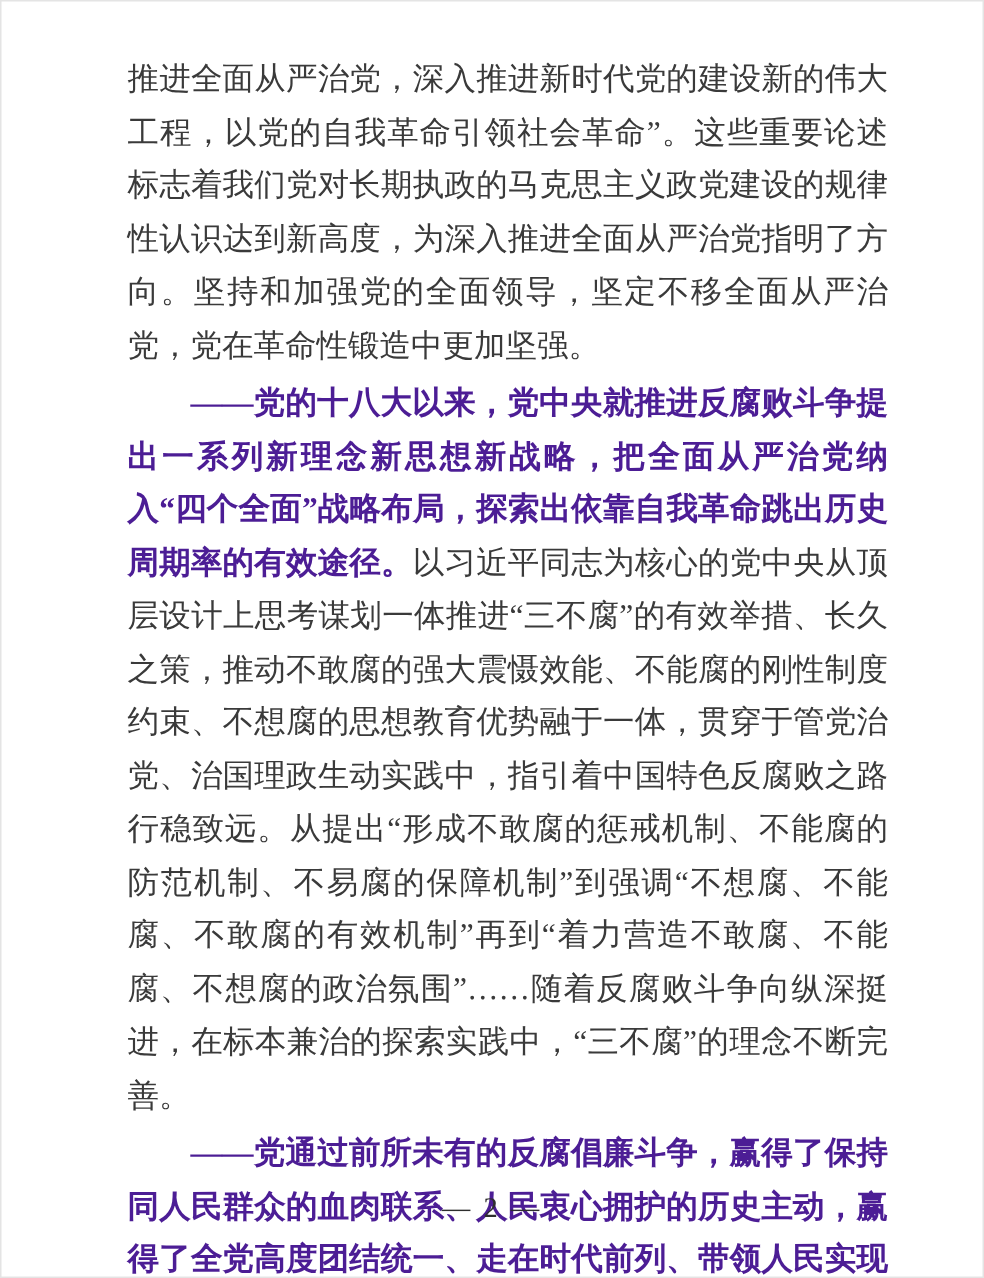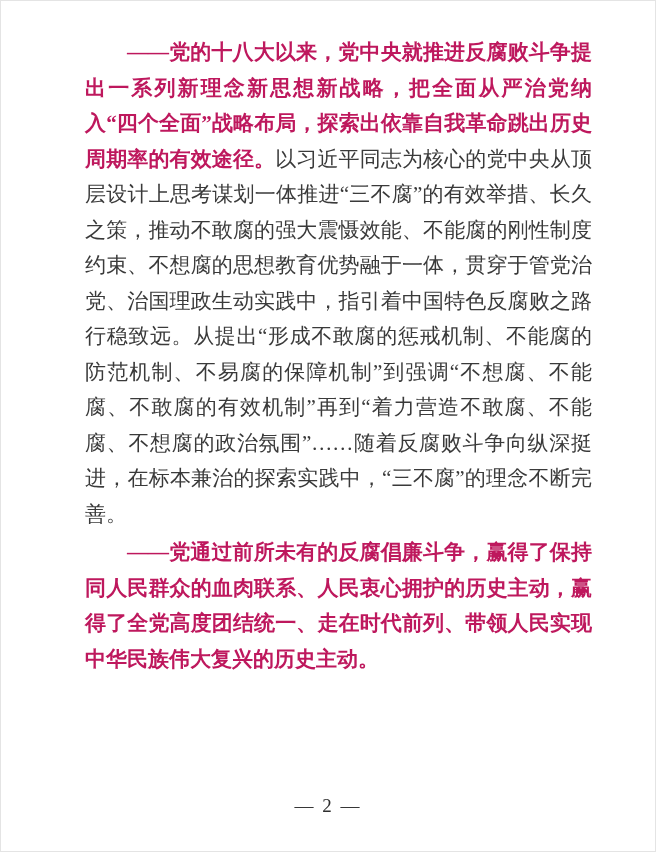--- a/index.html
+++ b/index.html
@@ -33,35 +33,36 @@
     word-break: break-all;
   }
   p.para + p.para {
     margin-top: 3px;
   }
   p.para.indent {
     text-indent: 2em;
   }
   .seg.bold {
     font-weight: 700;
-    color: #be185d;
+    color: #4c1d95;
   }
   .page-number {
     position: absolute;
     left: 0;
     right: 0;
     bottom: 34px;
     text-align: center;
     font-size: 19px;
     color: #2e2e2e;
     letter-spacing: 2px;
   }
 </style>
 </head>
 <body>
 
 <div class="sheet">
   <div class="text-block" id="paragraphs">
+      <p class="para"><span class="seg">推进全面从严治党，深入推进新时代党的建设新的伟大工程，以党的自我革命引领社会革命”。这些重要论述标志着我们党对长期执政的马克思主义政党建设的规律性认识达到新高度，为深入推进全面从严治党指明了方向。坚持和加强党的全面领导，坚定不移全面从严治党，党在革命性锻造中更加坚强。</span></p>
       <p class="para indent"><span class="seg bold">——党的十八大以来，党中央就推进反腐败斗争提出一系列新理念新思想新战略，把全面从严治党纳入“四个全面”战略布局，探索出依靠自我革命跳出历史周期率的有效途径。</span><span class="seg">以习近平同志为核心的党中央从顶层设计上思考谋划一体推进“三不腐”的有效举措、长久之策，推动不敢腐的强大震慑效能、不能腐的刚性制度约束、不想腐的思想教育优势融于一体，贯穿于管党治党、治国理政生动实践中，指引着中国特色反腐败之路行稳致远。从提出“形成不敢腐的惩戒机制、不能腐的防范机制、不易腐的保障机制”到强调“不想腐、不能腐、不敢腐的有效机制”再到“着力营造不敢腐、不能腐、不想腐的政治氛围”……随着反腐败斗争向纵深挺进，在标本兼治的探索实践中，“三不腐”的理念不断完善。</span></p>
       <p class="para indent"><span class="seg bold">——党通过前所未有的反腐倡廉斗争，赢得了保持同人民群众的血肉联系、人民衷心拥护的历史主动，赢得了全党高度团结统一、走在时代前列、带领人民实现中华民族伟大复兴的历史主动。</span></p>
     </div>
   <div class="page-number">— 2 —</div>
 </div>
 
 </body></html>

